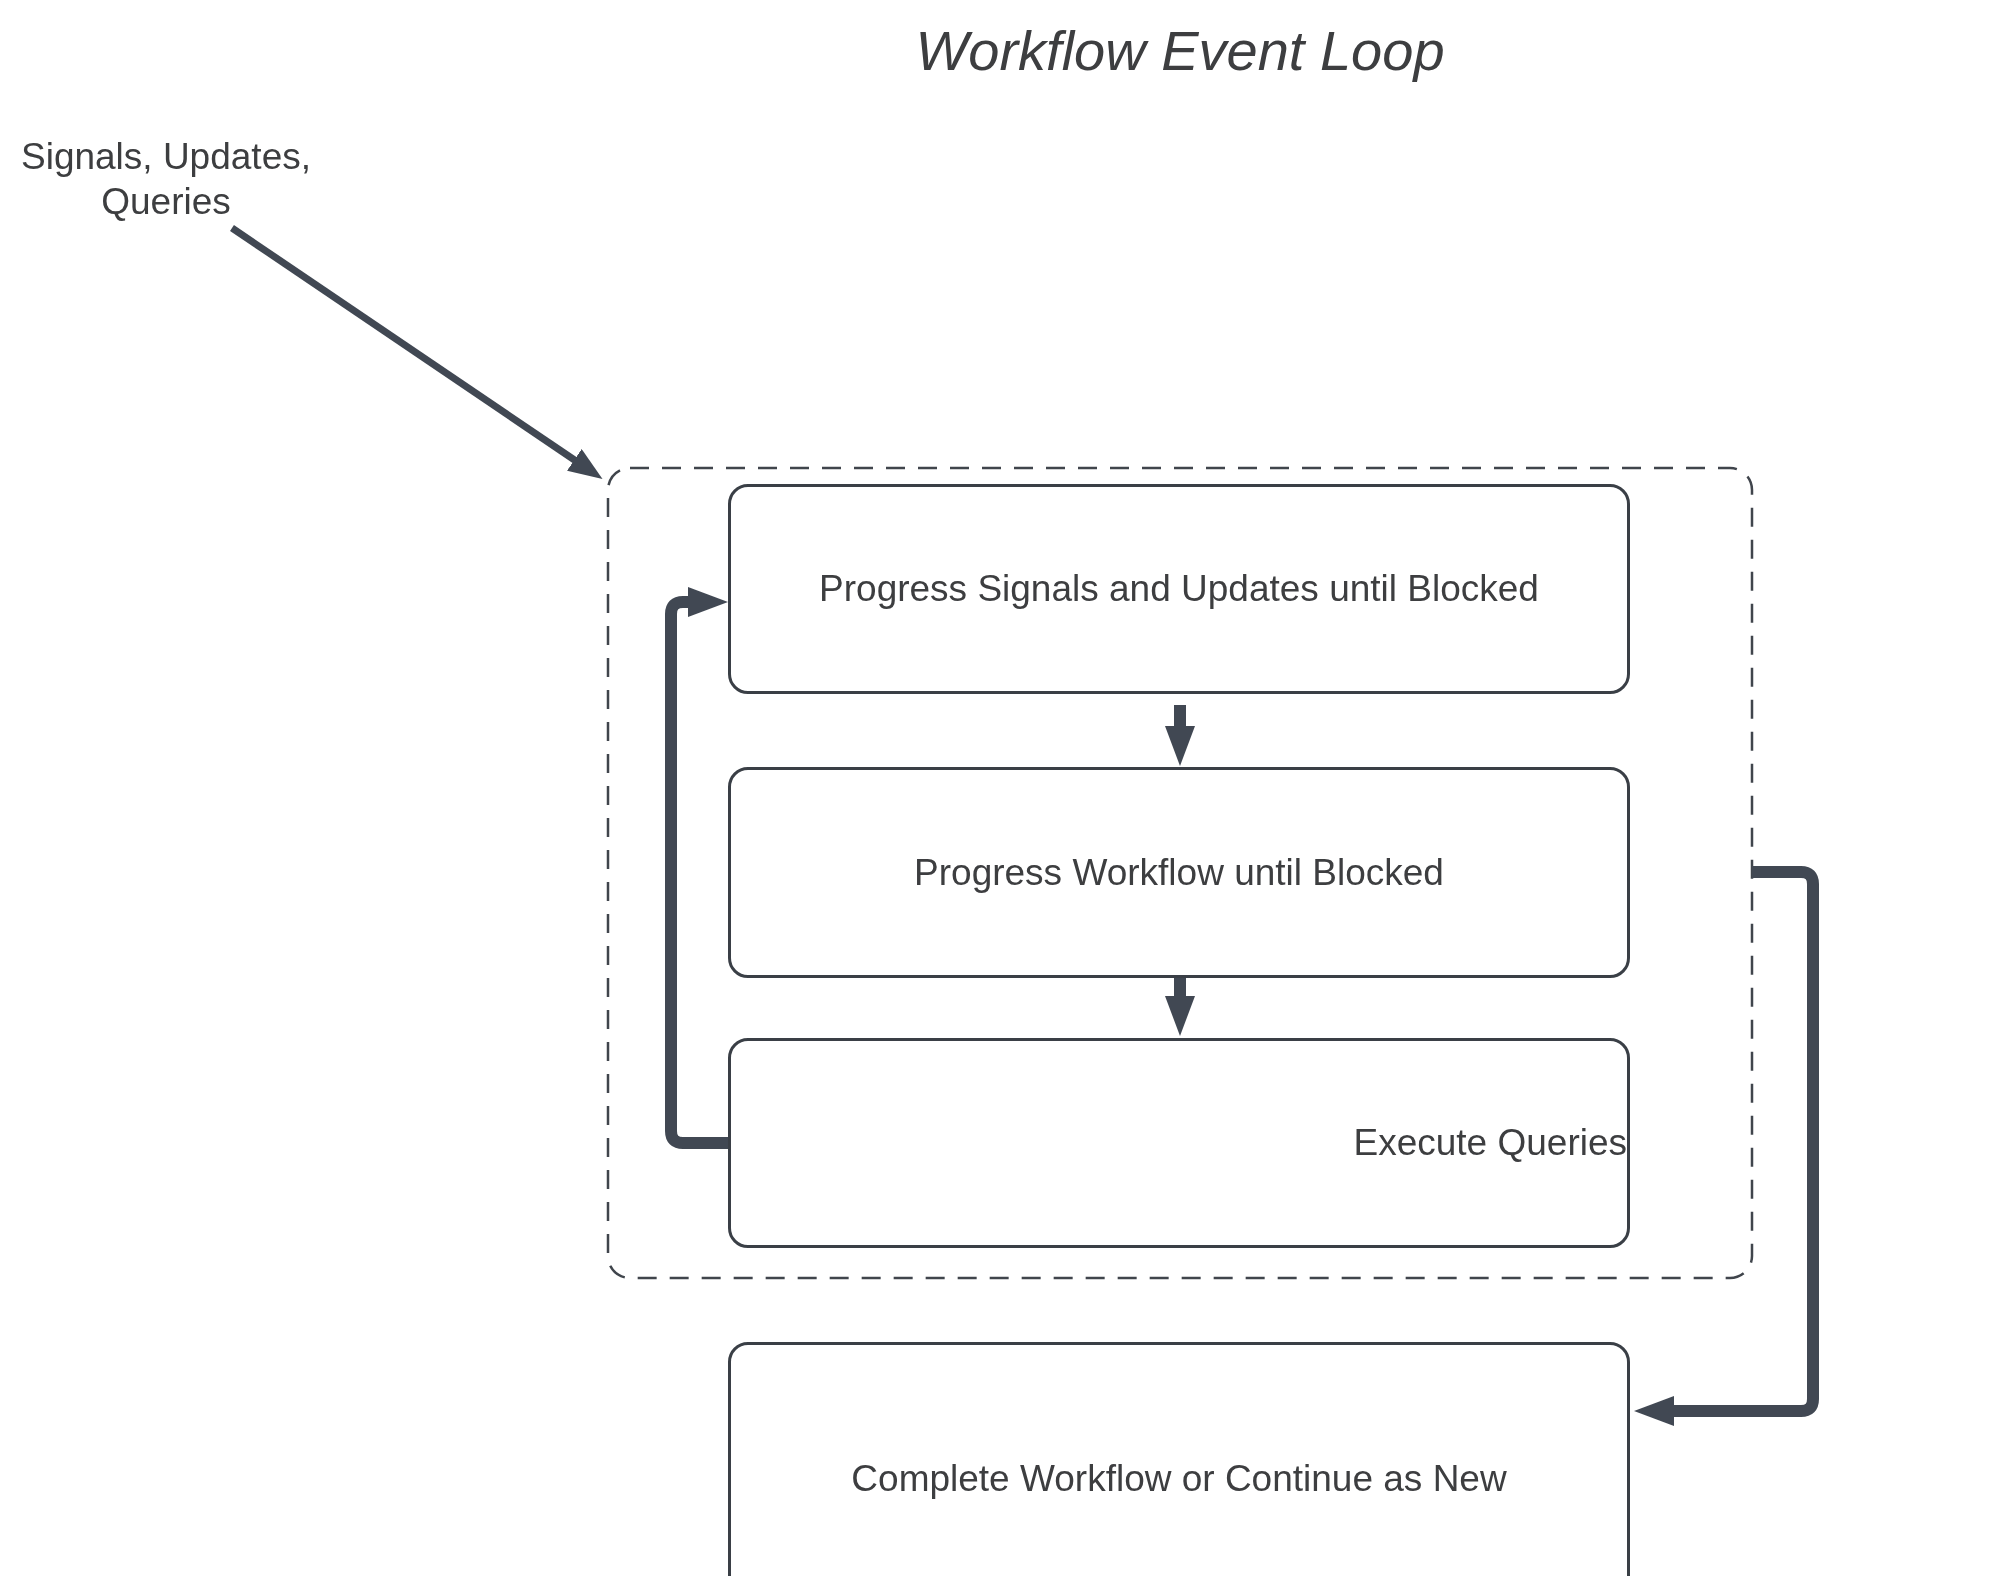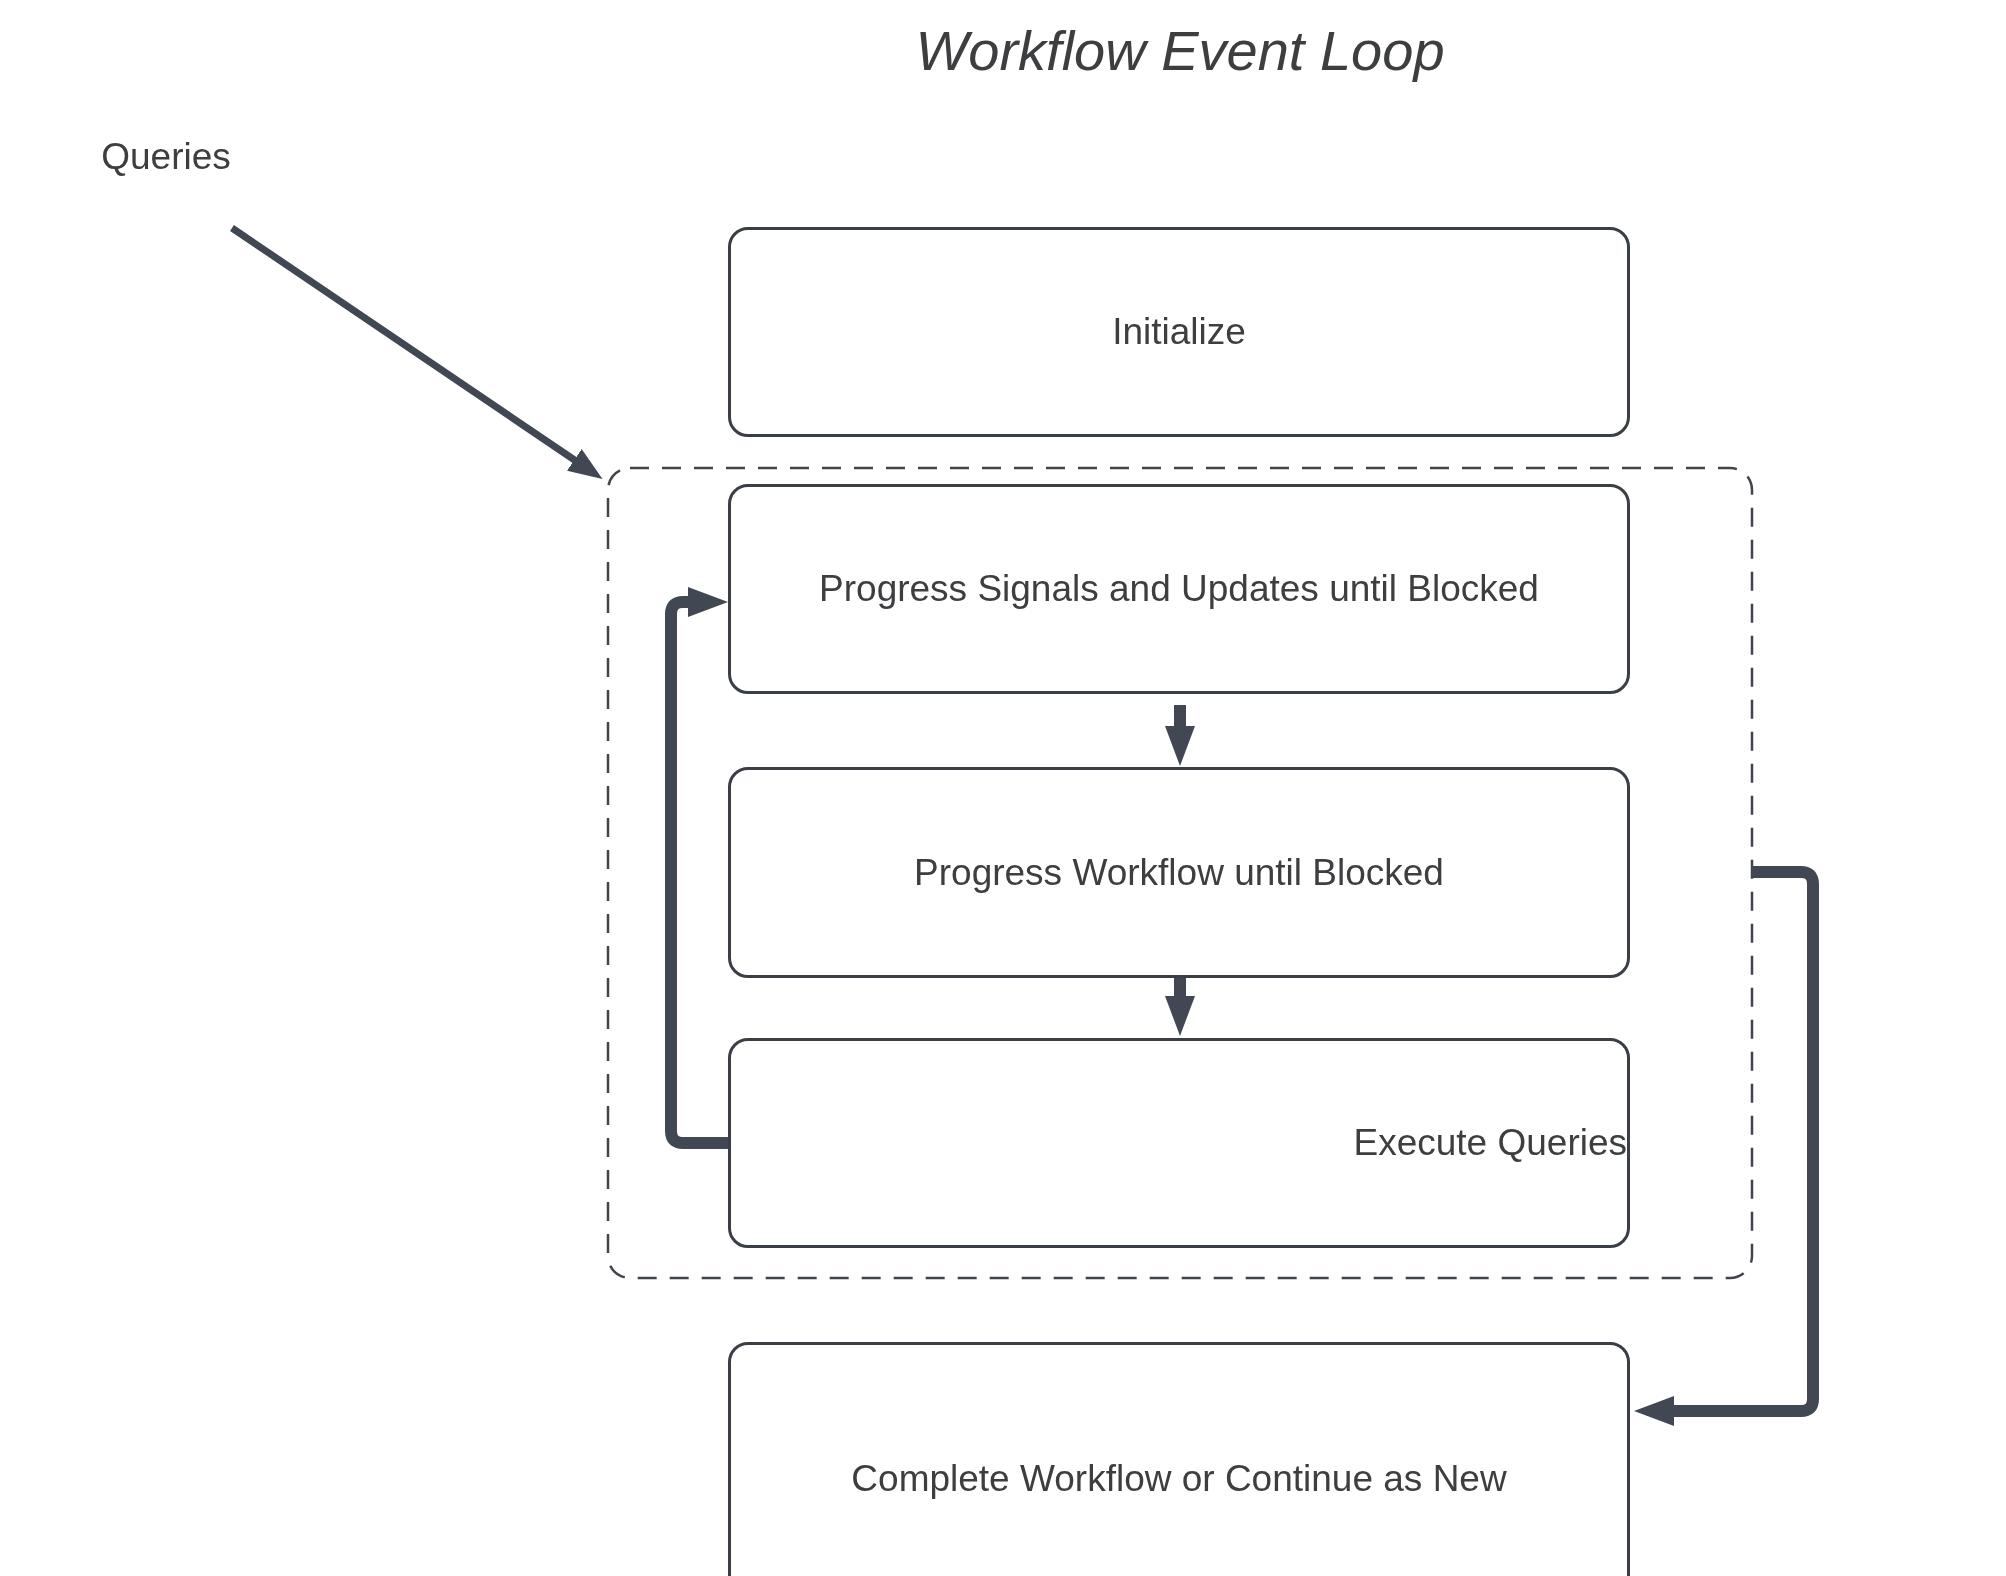--- a/index.html
+++ b/index.html
@@ -50,20 +50,21 @@
   .node-complete{top:1342px;height:273px;}
 </style>
 </head>
 <body>
 
 <div class="canvas">
 
   <div class="title">Workflow Event Loop</div>
 
   <div class="side-label">
+    <span>Signals, Updates,</span>
     <span>Queries</span>
   </div>
 
   <svg class="edges-layer" width="2006" height="1576" viewBox="0 0 2006 1576" aria-hidden="true">
     <defs>
       <marker id="ah-big" markerUnits="userSpaceOnUse" markerWidth="44" markerHeight="34" refX="2" refY="15" orient="auto">
         <path class="ah" d="M0,0 L40,15 L0,30 Z"></path>
       </marker>
       <marker id="ah-small" markerUnits="userSpaceOnUse" markerWidth="38" markerHeight="30" refX="2" refY="13" orient="auto">
         <path class="ah" d="M0,0 L34,13 L0,26 Z"></path>
@@ -76,23 +77,20 @@
 
     <path class="edge" d="M1180,705 L1180,728" marker-end="url(#ah-big)"></path>
 
     <path class="edge" d="M1180,975 L1180,998" marker-end="url(#ah-big)"></path>
 
     <path class="edge" d="M730,1143 L683,1143 Q671,1143 671,1131 L671,614 Q671,602 683,602 L690,602" marker-end="url(#ah-big)"></path>
 
     <path class="edge" d="M1752,872 L1801,872 Q1813,872 1813,884 L1813,1399 Q1813,1411 1801,1411 L1672,1411" marker-end="url(#ah-big)"></path>
   </svg>
 
-  <div class="node node-initialize">
-    <span>Initialize</span>
-  </div>
 
   <div class="node node-progress-signals">
     <span>Progress Signals and Updates until Blocked</span>
   </div>
 
   <div class="node node-progress-workflow">
     <span>Progress Workflow until Blocked</span>
   </div>
 
   <div class="node node-execute-queries">

